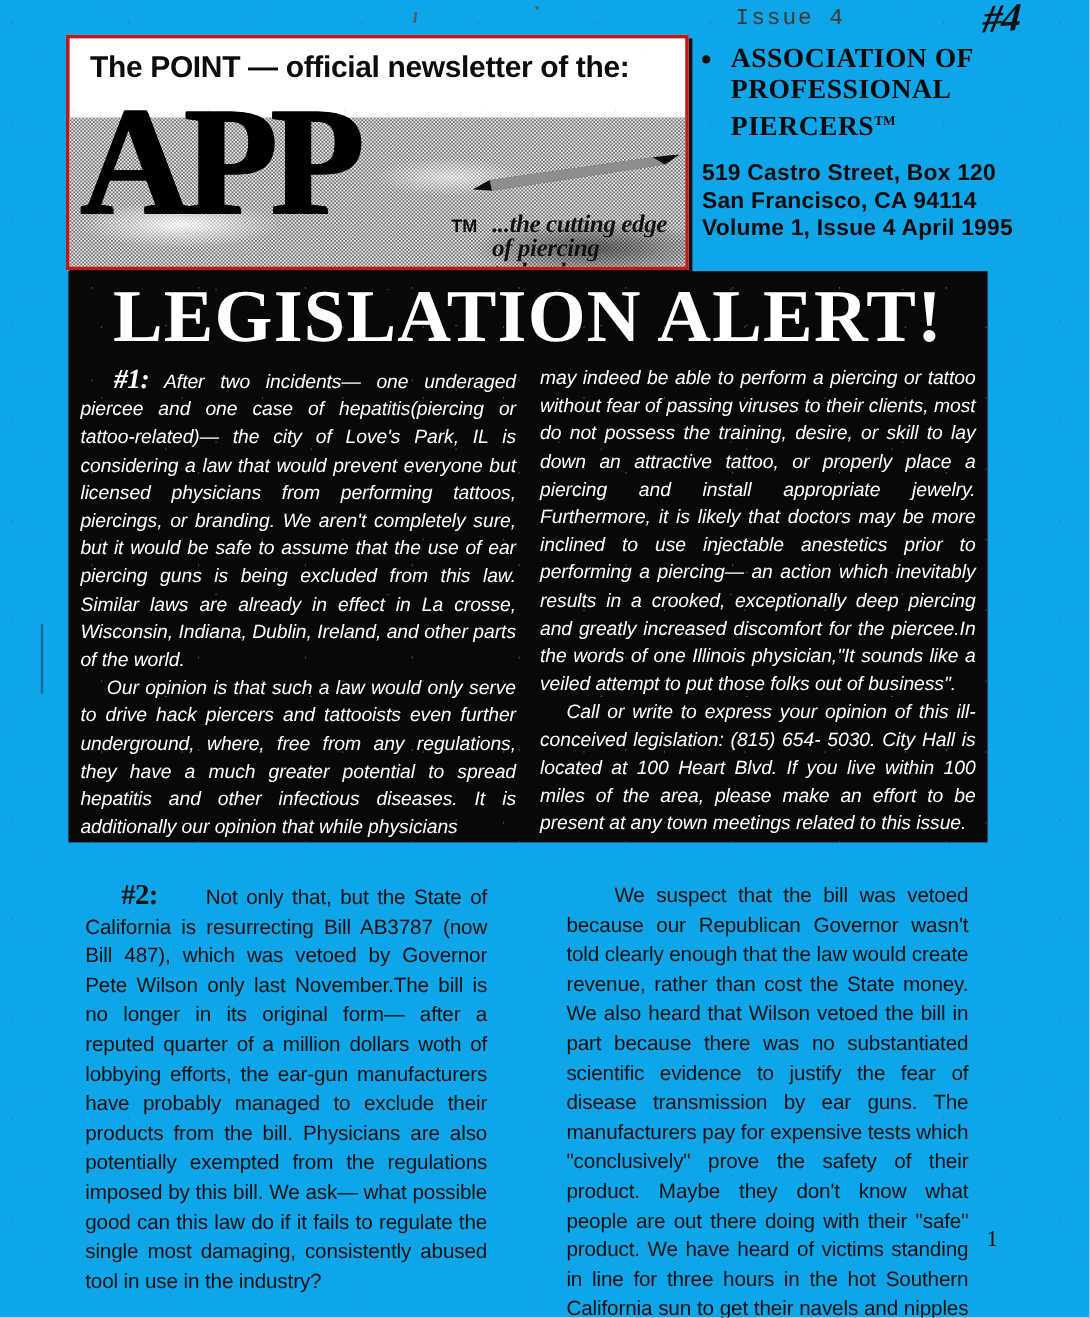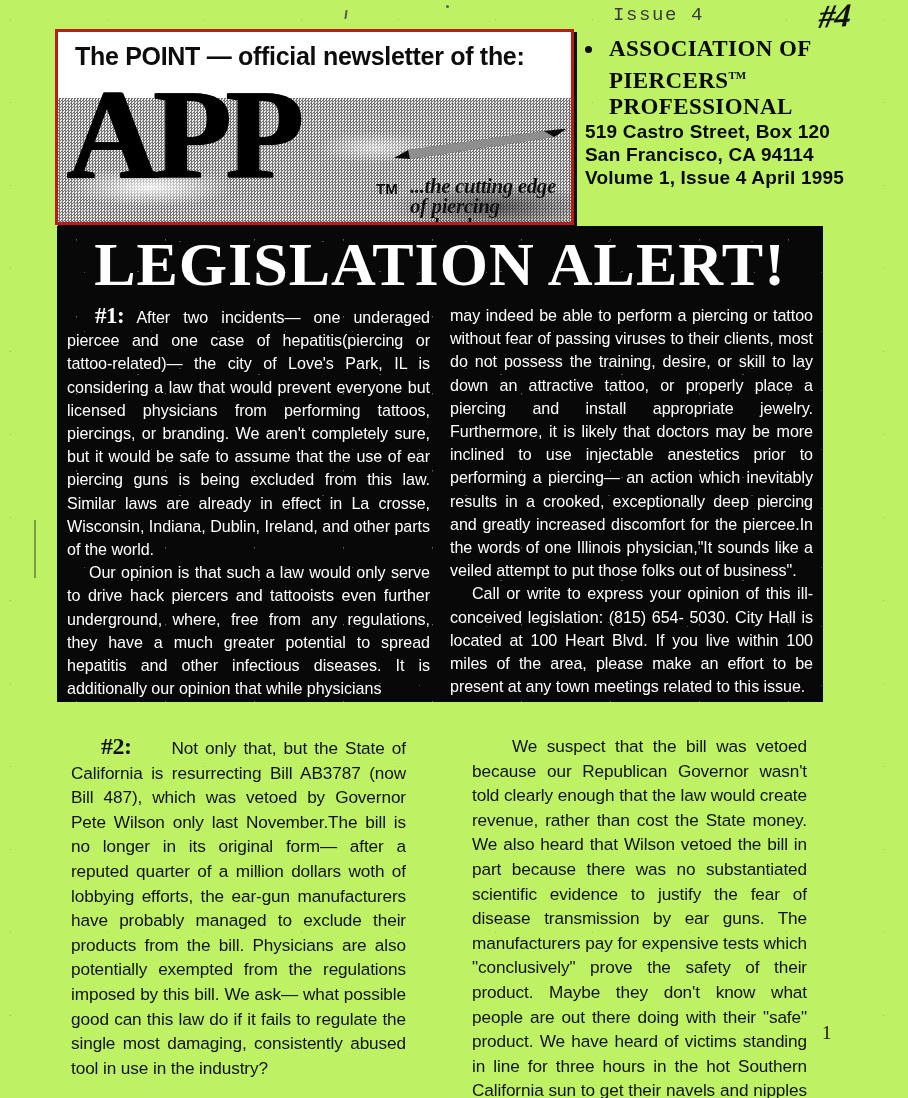--- a/index.html
+++ b/index.html
@@ -15,21 +15,21 @@
     overflow: hidden;
     font-family: "Liberation Sans", sans-serif;
     color: #0a0a0a;
     -webkit-font-smoothing: none;
   }
 
   
   #page {
     position: absolute;
     inset: 0;
-    background: #bef264;
+    background: #0ea5e9;
   }
   
   #page::after {
     content: "";
     position: absolute;
     inset: 0;
     pointer-events: none;
     opacity: .33;
     background-image:
       radial-gradient(circle at 11% 23%, rgba(0,0,0,.5) .5px, transparent .6px),
@@ -169,21 +169,21 @@
     line-height: 26px;
     letter-spacing: .4px;
     color: #0a0a0a;
   }
   #org-name .tm {
     font-size: 11px;
     vertical-align: super;
     letter-spacing: 0;
   }
   #org-address {
-    margin-top: 0;
+    margin-top: 14px;
     font-size: 19px;
     line-height: 23px;
     font-weight: 700;
     letter-spacing: .2px;
     color: #0a0a0a;
   }
 
   
   #alert-block {
     position: absolute;
@@ -228,21 +228,21 @@
     z-index: 3;
   }
   .alert-col {
     flex: 1 1 0;
     font-size: 16.1px;
     line-height: 23.2px;
     text-align: justify;
     letter-spacing: -.05px;
     color: #fff;
   }
-  .alert-col p { margin: 0; }
+  .alert-col p { margin: 0; font-style: italic; }
   .alert-col p + p { text-indent: 22px; }
   .item-num {
     font-family: "Liberation Serif", serif;
     font-weight: 700;
     font-size: 23px;
     letter-spacing: -.5px;
   }
   .lead-indent { display: inline-block; width: 28px; }
   .alert-col.right { text-align: justify; }
 
@@ -311,22 +311,22 @@
     </svg>
 
     <div id="tm-mark">TM</div>
     <div id="tagline">...the cutting edge of piercing technology</div>
   </div>
 
   <div id="org-block">
     <div id="org-bullet"></div>
     <div id="org-name">
       <div>ASSOCIATION OF</div>
+      <div>PROFESSIONAL</div>
       <div><span>PIERCERS</span><span class="tm">TM</span></div>
-      <div>PROFESSIONAL</div>
     </div>
     <div id="org-address">
       <div>519 Castro Street, Box 120</div>
       <div>San Francisco, CA 94114</div>
       <div>Volume 1, Issue 4 April 1995</div>
     </div>
   </div>
 
   <div id="stray-mark-left"></div>
 

